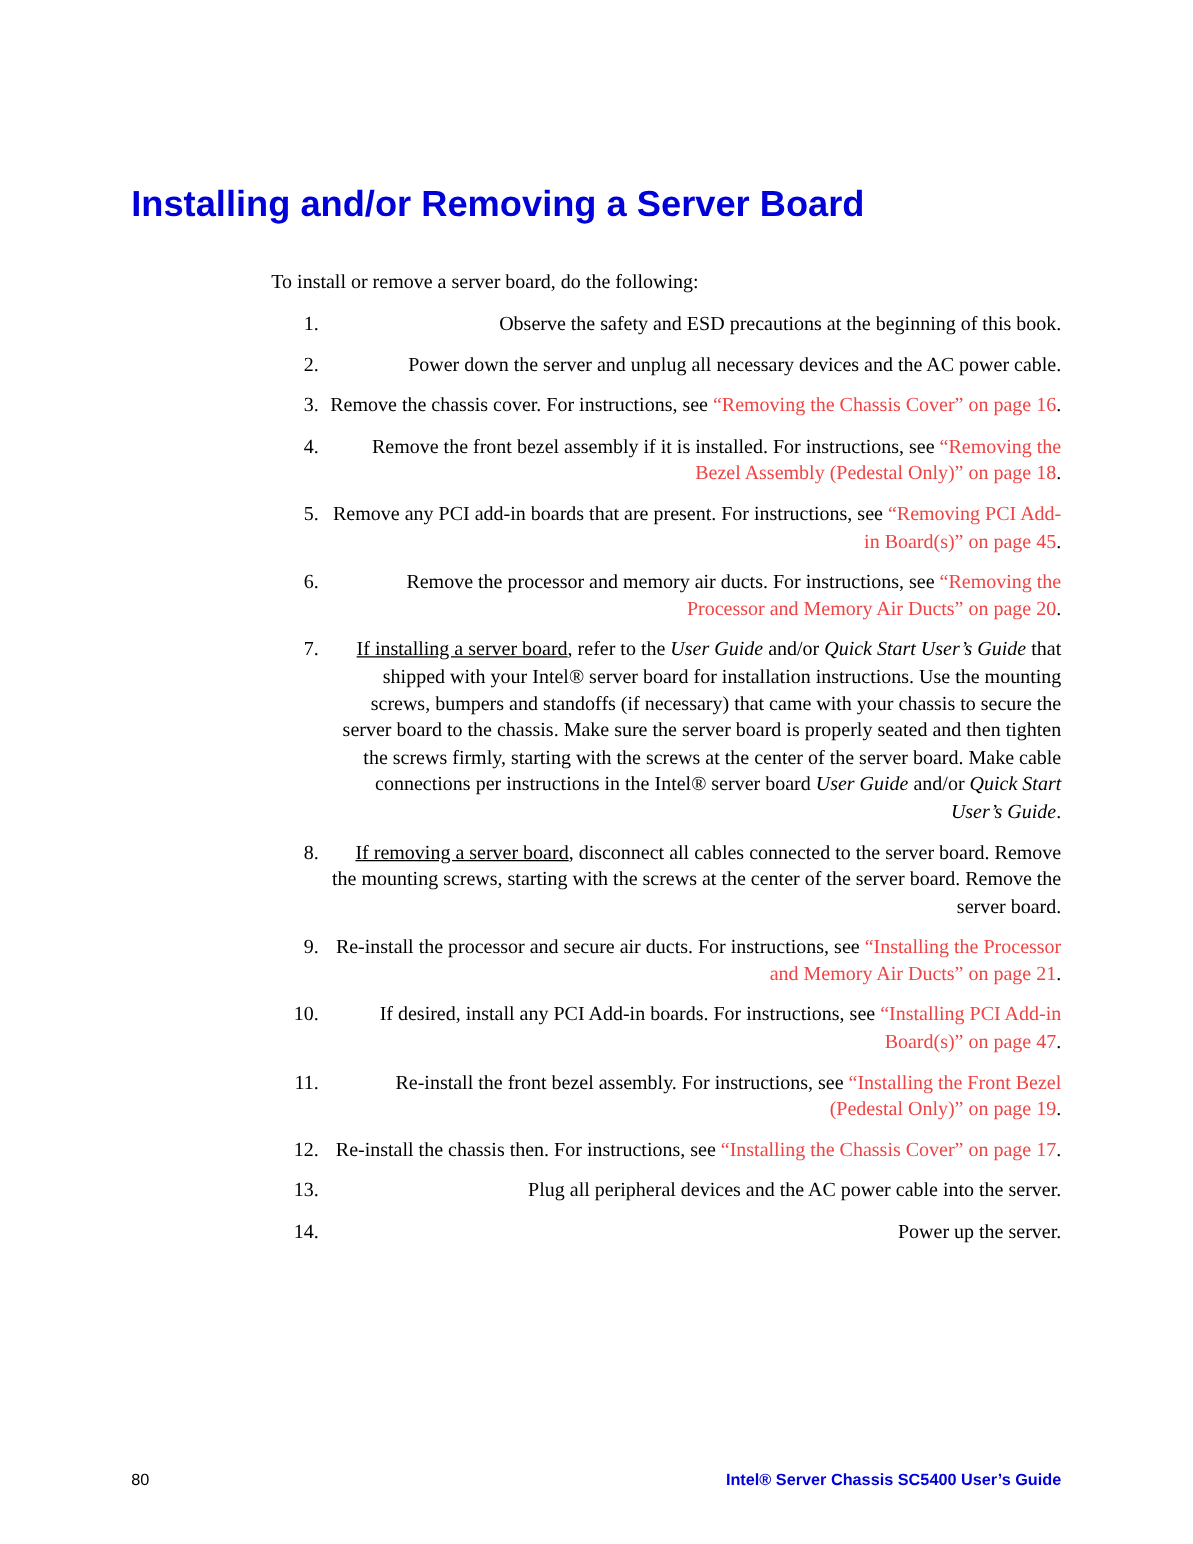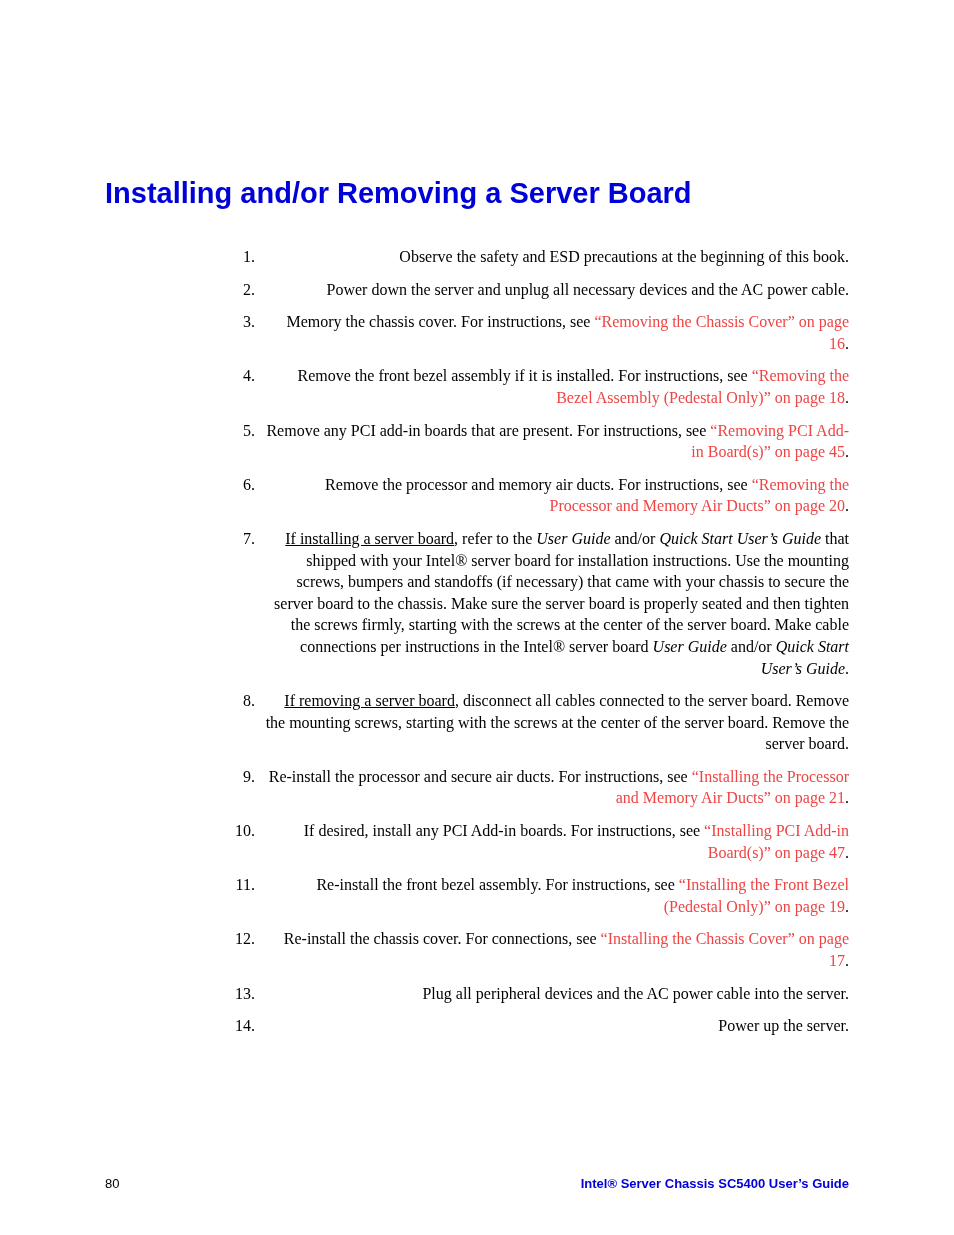--- a/index.html
+++ b/index.html
@@ -10,21 +10,20 @@
     body {
       font-family: "Times New Roman", Times, serif;
       background: #ffffff;
       width: 954px;
       height: 1235px;
       position: relative;
       color: #000;
     }
     .page {
       padding: 148px 105px 0 105px;
-      margin-top: 29px;
     }
     h1 {
       color: #0000d8;
       font-family: Arial, Helvetica, sans-serif;
       font-weight: bold;
       font-size: 29px;
       margin-bottom: 36px;
     }
     .note-line {
       display: flex;
@@ -84,34 +83,35 @@
       font-weight: bold;
     }
   </style>
 </head>
 <body>
 
 <div class="page">
   <h1>Installing and/or Removing a Server Board</h1>
 
 
+  <p class="intro-text">To install or remove a server board, do the following:</p>
 
   <ol class="steps">
     <li>Observe the safety and ESD precautions at the beginning of this book.</li>
     <li>Power down the server and unplug all necessary devices and the AC power cable.</li>
-    <li><span>Memory the chassis cover. For instructions, see </span><span class="link">“Removing the Chassis Cover” on page 16</span><span>.</span></li>
+    <li><span>Remove the chassis cover. For instructions, see </span><span class="link">“Removing the Chassis Cover” on page 16</span><span>.</span></li>
     <li><span>Remove the front bezel assembly if it is installed. For instructions, see </span><span class="link">“Removing the Bezel Assembly (Pedestal Only)” on page 18</span><span>.</span></li>
     <li><span>Remove any PCI add-in boards that are present. For instructions, see </span><span class="link">“Removing PCI Add-in Board(s)” on page 45</span><span>.</span></li>
     <li><span>Remove the processor and memory air ducts. For instructions, see </span><span class="link">“Removing the Processor and Memory Air Ducts” on page 20</span><span>.</span></li>
     <li><span class="underline">If installing a server board</span><span>, refer to the </span><span class="italic">User Guide</span><span> and/or </span><span class="italic">Quick Start User’s Guide</span><span> that shipped with your Intel® server board for installation instructions. Use the mounting screws, bumpers and standoffs (if necessary) that came with your chassis to secure the server board to the chassis. Make sure the server board is properly seated and then tighten the screws firmly, starting with the screws at the center of the server board. Make cable connections per instructions in the Intel® server board </span><span class="italic">User Guide</span><span> and/or </span><span class="italic">Quick Start User’s Guide</span><span>.</span></li>
     <li><span class="underline">If removing a server board</span><span>, disconnect all cables connected to the server board. Remove the mounting screws, starting with the screws at the center of the server board. Remove the server board.</span></li>
     <li><span>Re-install the processor and secure air ducts. For instructions, see </span><span class="link">“Installing the Processor and Memory Air Ducts” on page 21</span><span>.</span></li>
     <li><span>If desired, install any PCI Add-in boards. For instructions, see </span><span class="link">“Installing PCI Add-in Board(s)” on page 47</span><span>.</span></li>
     <li><span>Re-install the front bezel assembly. For instructions, see </span><span class="link">“Installing the Front Bezel (Pedestal Only)” on page 19</span><span>.</span></li>
-    <li><span>Re-install the chassis cover. For connections, see </span><span class="link">“Installing the Chassis Cover” on page 17</span><span>.</span></li>
+    <li><span>Re-install the chassis then. For instructions, see </span><span class="link">“Installing the Chassis Cover” on page 17</span><span>.</span></li>
     <li>Plug all peripheral devices and the AC power cable into the server.</li>
     <li>Power up the server.</li>
   </ol>
 </div>
 
 <div class="footer">
   <span class="page-num">80</span>
   <span class="guide-title">Intel® Server Chassis SC5400 User’s Guide</span>
 </div>
 

